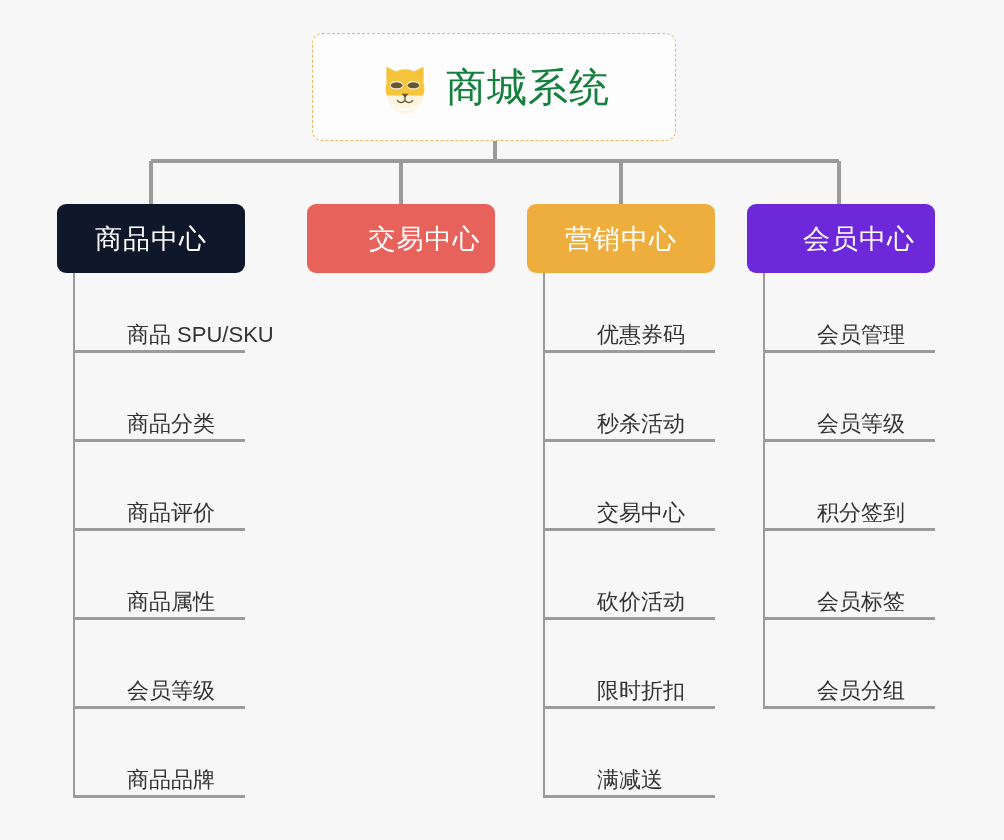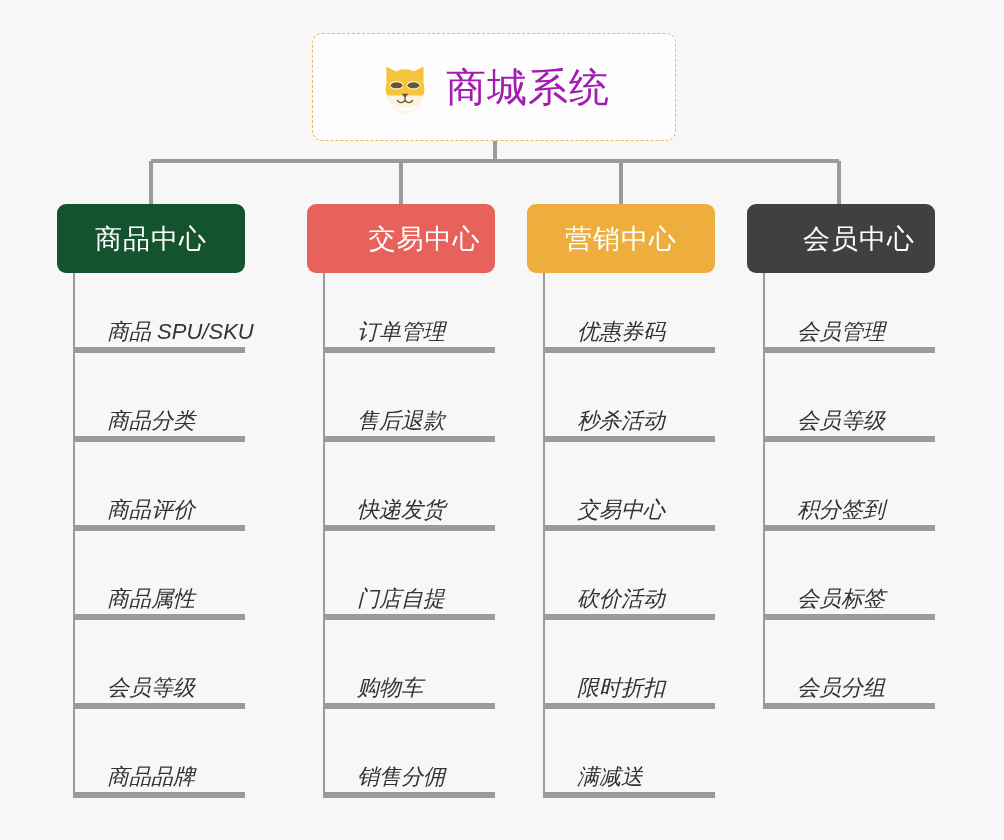--- a/index.html
+++ b/index.html
@@ -100,24 +100,23 @@
     bottom: 0;
     width: 2px;
     background: #9b9b9b;
   }
   .leaf {
     position: relative;
     height: 89px;
     box-sizing: border-box;
     display: flex;
     align-items: flex-end;
-    border-bottom: 6px solid #1d4ed8;
-    padding-left: 34px;
+    border-bottom: 3px solid #1d4ed8;
+    padding-left: 54px;
     padding-bottom: 2px;
-    font-style: italic;
   }
   .leaf-label {
     font-size: 22px;
     line-height: 30px;
     color: #333333;
     white-space: nowrap;
     position: relative;
     top: 2px;
   }
   
@@ -141,37 +140,37 @@
 
       <ellipse cx="22" cy="30" rx="8" ry="5" fill="#fdf4df"></ellipse>
       <ellipse cx="42" cy="30" rx="8" ry="5" fill="#fdf4df"></ellipse>
       <ellipse cx="22" cy="30" rx="7" ry="3.6" fill="#6b5433"></ellipse>
       <ellipse cx="42" cy="30" rx="7" ry="3.6" fill="#6b5433"></ellipse>
 
       <path d="M28 40 L36 40 L32 45 Z" fill="#6b5433"></path>
 
       <path d="M32 45 L32 48 M32 48 q-5 5 -9 0 M32 48 q5 5 9 0" stroke="#6b5433" stroke-width="1.6" fill="none" stroke-linecap="round"></path>
     </svg>
-    <div class="root-title" style="color: #a21caf;">商城系统</div>
+    <div class="root-title" style="color: #15803d;">商城系统</div>
   </div>
 
   <svg class="conn-svg">
 
     <line x1="495" y1="141" x2="495" y2="161" stroke="#9b9b9b" stroke-width="4"></line>
 
     <line x1="151" y1="161" x2="839" y2="161" stroke="#9b9b9b" stroke-width="4"></line>
 
     <line x1="151" y1="161" x2="151" y2="206" stroke="#9b9b9b" stroke-width="4"></line>
     <line x1="401" y1="161" x2="401" y2="206" stroke="#9b9b9b" stroke-width="4"></line>
     <line x1="621" y1="161" x2="621" y2="206" stroke="#9b9b9b" stroke-width="4"></line>
     <line x1="839" y1="161" x2="839" y2="206" stroke="#9b9b9b" stroke-width="4"></line>
   </svg>
 
   <div class="column col-0">
-    <div class="cat-box" style="background: #14532d;">
+    <div class="cat-box" style="background: #0f172a;">
       <span>商品中心</span>
     </div>
     <div class="leaf-stack">
       <div class="trunk" style="background: rgb(155, 155, 155);"></div>
       <div class="leaf first" style="border-bottom-color: rgb(155, 155, 155);">
           <span class="leaf-label">商品 SPU/SKU</span>
         </div>
       <div class="leaf" style="border-bottom-color: rgb(155, 155, 155);">
           <span class="leaf-label">商品分类</span>
         </div>
@@ -187,41 +186,20 @@
       <div class="leaf" style="border-bottom-color: rgb(155, 155, 155);">
           <span class="leaf-label">商品品牌</span>
         </div>
     </div>
   </div>
 
   <div class="column col-1">
     <div class="cat-box" style="background: rgb(232, 98, 92); padding-left: 47px;">
       <span>交易中心</span>
     </div>
-    <div class="leaf-stack">
-      <div class="trunk" style="background: rgb(155, 155, 155);"></div>
-      <div class="leaf first" style="border-bottom-color: rgb(155, 155, 155);">
-          <span class="leaf-label">订单管理</span>
-        </div>
-      <div class="leaf" style="border-bottom-color: rgb(155, 155, 155);">
-          <span class="leaf-label">售后退款</span>
-        </div>
-      <div class="leaf" style="border-bottom-color: rgb(155, 155, 155);">
-          <span class="leaf-label">快递发货</span>
-        </div>
-      <div class="leaf" style="border-bottom-color: rgb(155, 155, 155);">
-          <span class="leaf-label">门店自提</span>
-        </div>
-      <div class="leaf" style="border-bottom-color: rgb(155, 155, 155);">
-          <span class="leaf-label">购物车</span>
-        </div>
-      <div class="leaf" style="border-bottom-color: rgb(155, 155, 155);">
-          <span class="leaf-label">销售分佣</span>
-        </div>
-    </div>
   </div>
 
   <div class="column col-2">
     <div class="cat-box" style="background: rgb(237, 174, 61);">
       <span>营销中心</span>
     </div>
     <div class="leaf-stack">
       <div class="trunk" style="background: rgb(155, 155, 155);"></div>
       <div class="leaf first" style="border-bottom-color: rgb(155, 155, 155);">
           <span class="leaf-label">优惠券码</span>
@@ -238,21 +216,21 @@
       <div class="leaf" style="border-bottom-color: rgb(155, 155, 155);">
           <span class="leaf-label">限时折扣</span>
         </div>
       <div class="leaf" style="border-bottom-color: rgb(155, 155, 155);">
           <span class="leaf-label">满减送</span>
         </div>
     </div>
   </div>
 
   <div class="column col-3">
-    <div class="cat-box" style="background: #404040; padding-left: 36px;">
+    <div class="cat-box" style="background: #6d28d9; padding-left: 36px;">
       <span>会员中心</span>
     </div>
     <div class="leaf-stack">
       <div class="trunk" style="background: rgb(155, 155, 155);"></div>
       <div class="leaf first" style="border-bottom-color: rgb(155, 155, 155);">
           <span class="leaf-label">会员管理</span>
         </div>
       <div class="leaf" style="border-bottom-color: rgb(155, 155, 155); text-align: right;">
           <span class="leaf-label">会员等级</span>
         </div>

